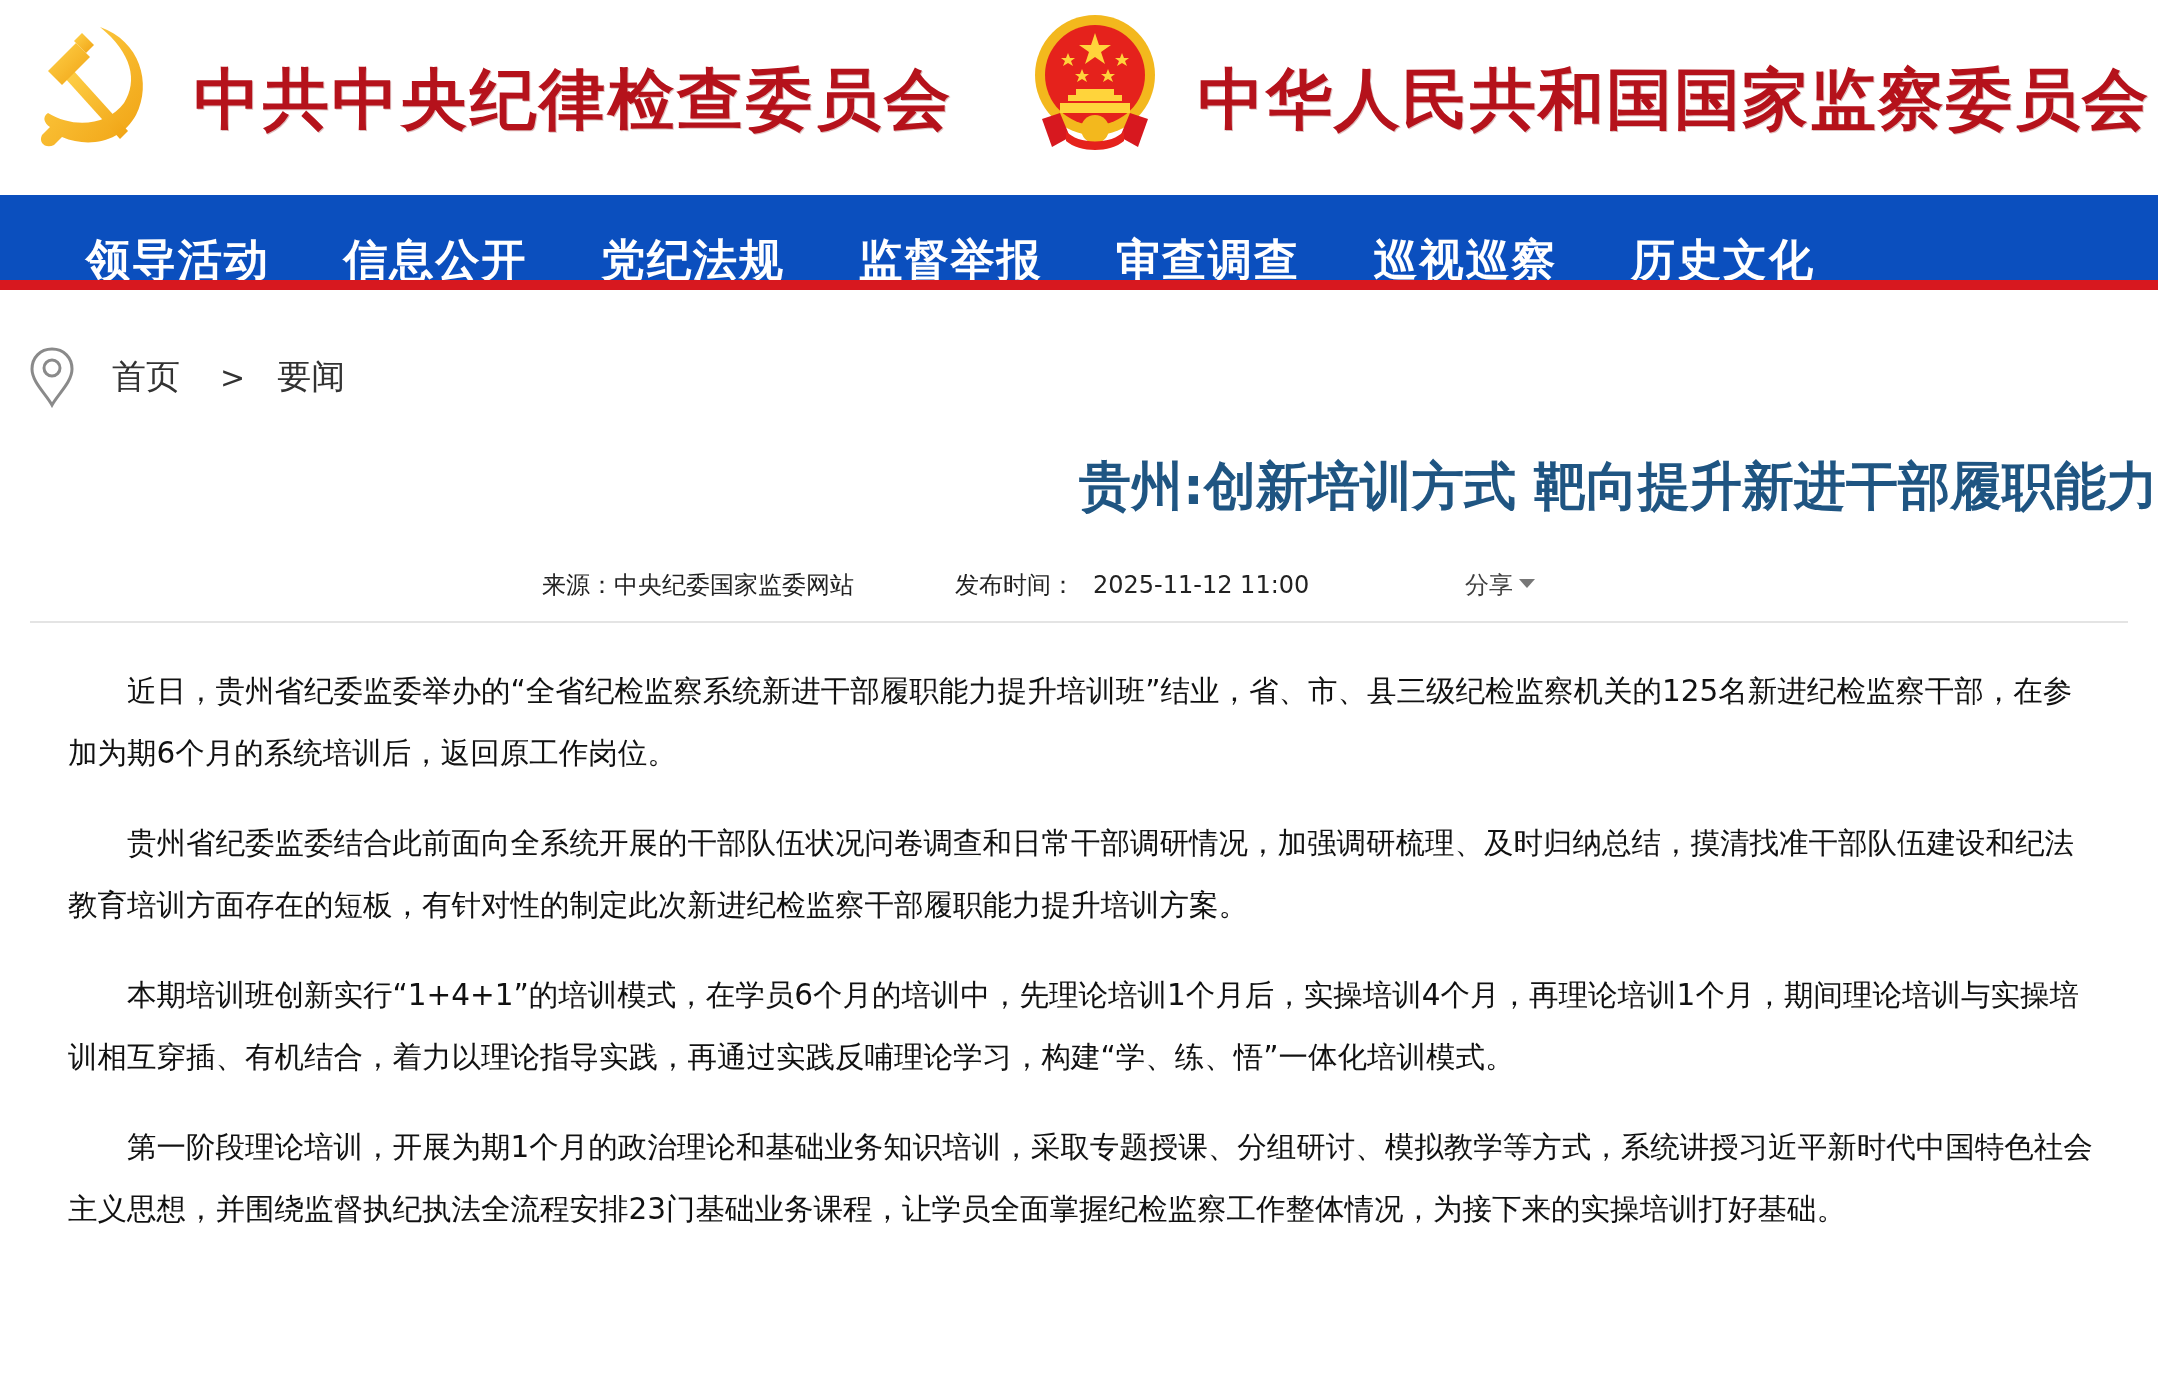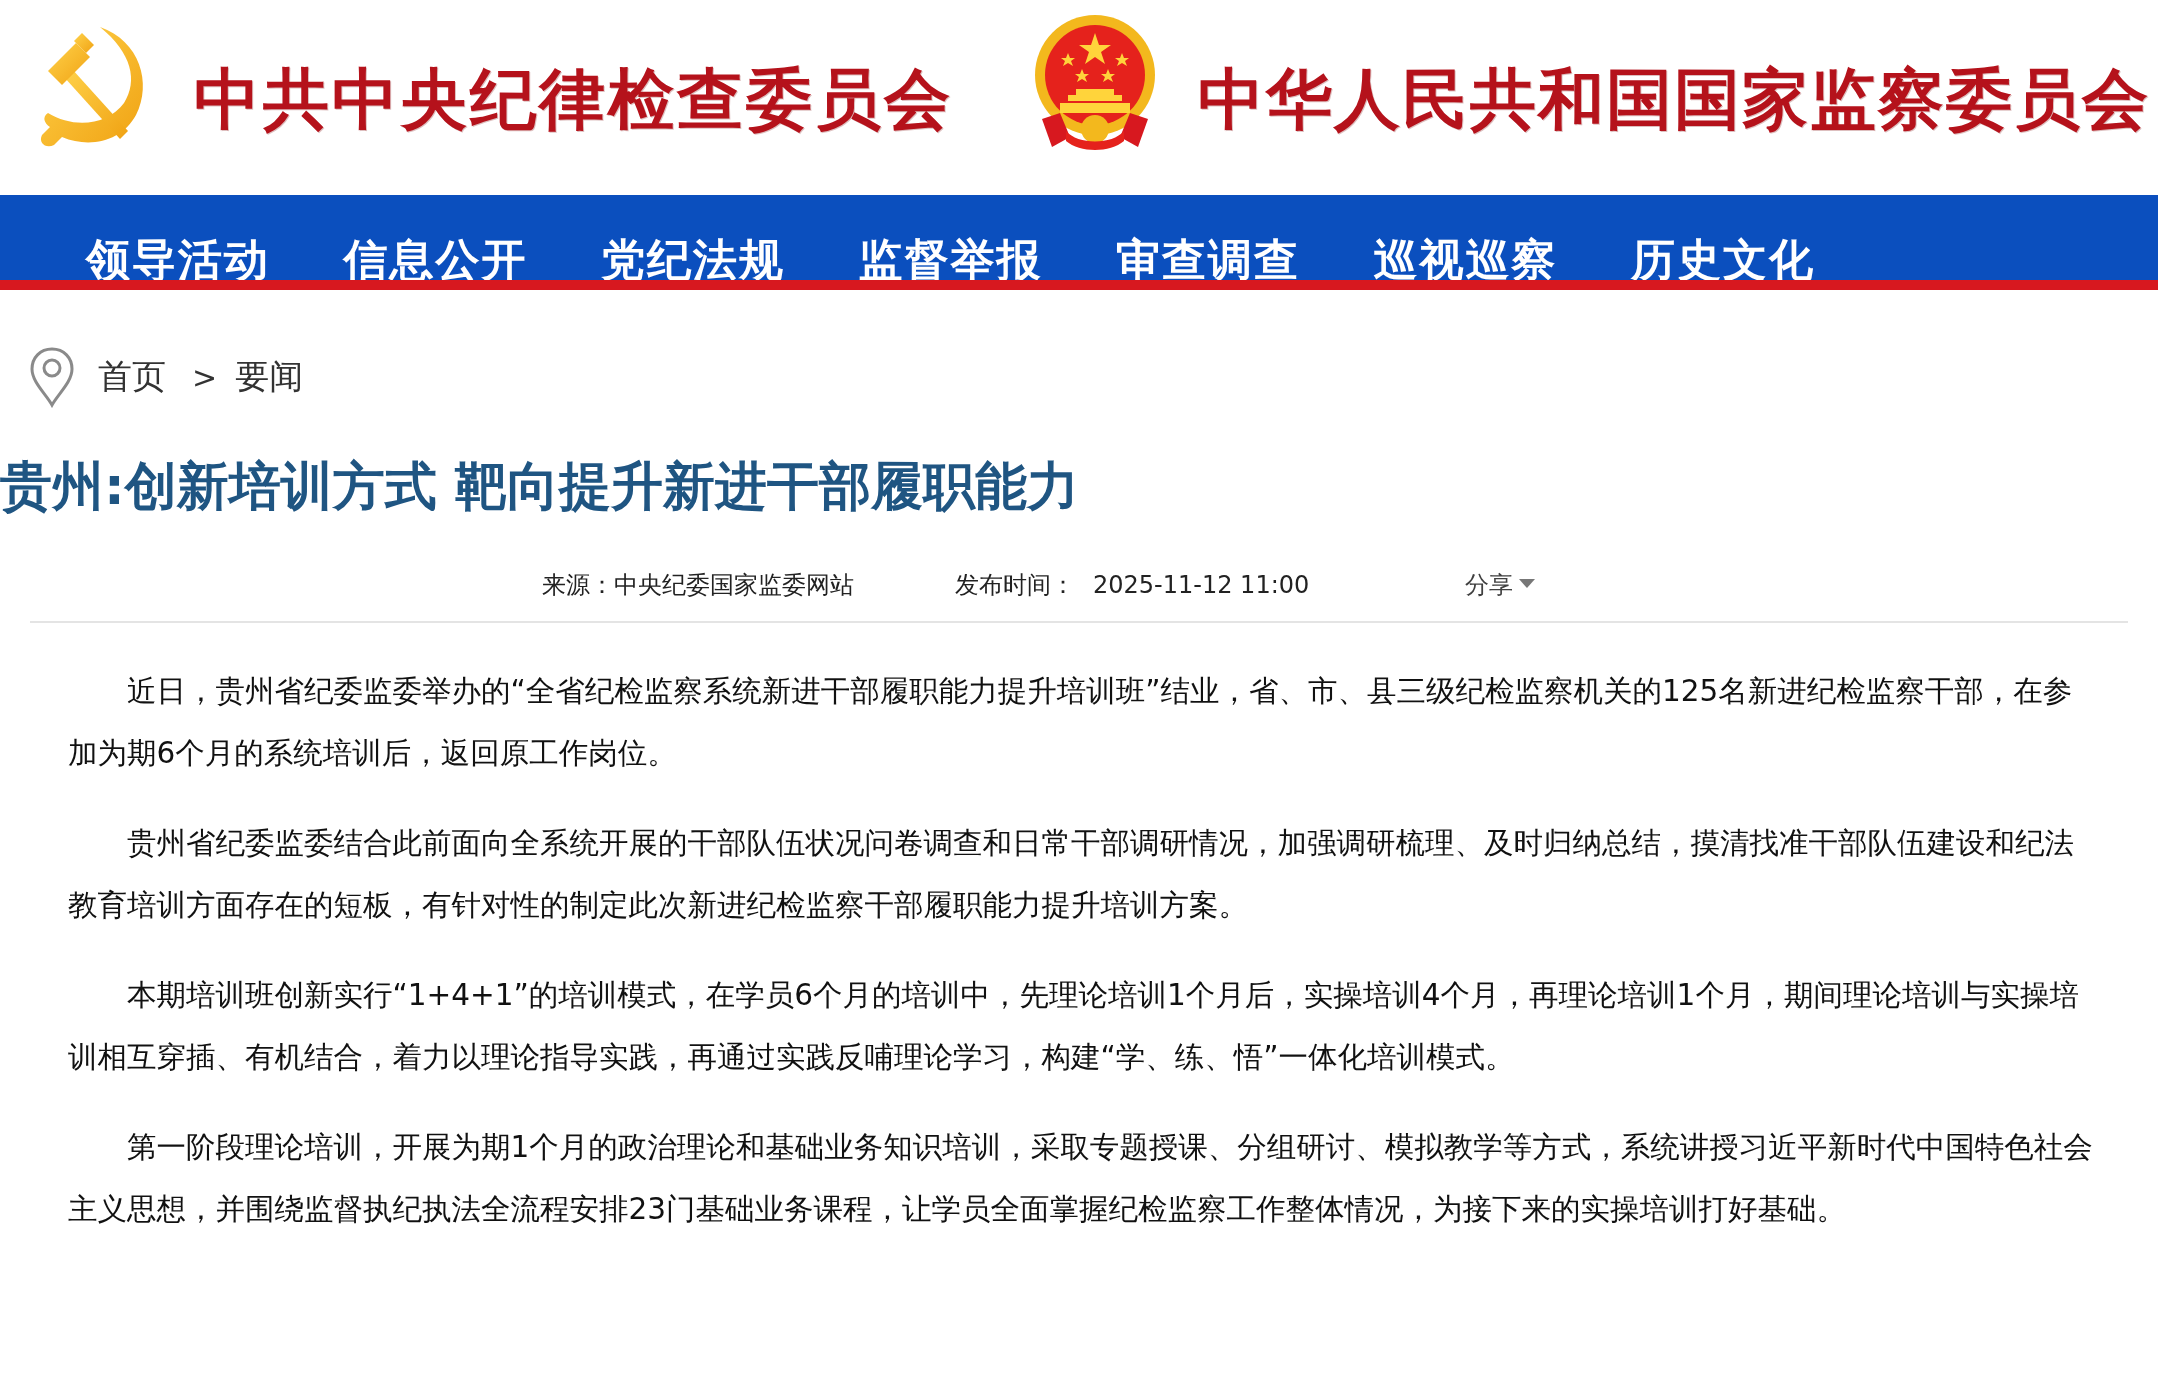--- a/index.html
+++ b/index.html
@@ -35,28 +35,28 @@
     font-size: 44px;
     font-weight: bold;
     letter-spacing: 2px;
     width: 257.5px;
     white-space: nowrap;
     cursor: pointer;
     margin-top: 45px;
   }
 
   
-  .breadcrumb { position: absolute; left: 28px; top: 345px; height: 64px; display: flex; align-items: center; font-size: 34px; color: #333; }
+  .breadcrumb { position: absolute; left: 28px; top: 345px; height: 64px; display: flex; align-items: center; font-size: 34px; color: #333; gap: 14px; }
   .breadcrumb .pin { width: 48px; height: 62px; margin-right: 22px; }
   .breadcrumb .sep { margin: 0 18px 0 26px; font-size: 30px; }
   .breadcrumb a { color: #333; text-decoration: none; cursor: pointer; }
 
   
   .title {
-    position: absolute; left: 0; top: 448px; width: 2158px; text-align: left;
+    position: absolute; left: 0; top: 448px; width: 2158px; text-align: right;
     font-size: 52px; font-weight: bold; color: #1f5582; letter-spacing: 0px;
     line-height: 76px;
   }
 
   
   .meta { position: absolute; left: 0; top: 565px; width: 2158px; height: 44px; font-size: 24px; color: #222; }
   .meta .source { position: absolute; left: 542px; top: 4px; }
   .meta .time { position: absolute; left: 955px; top: 4px; }
   .meta .time .val { margin-left: 18px; }
   .meta .share { position: absolute; left: 1465px; top: 4px; color: #404040; cursor: pointer; }

